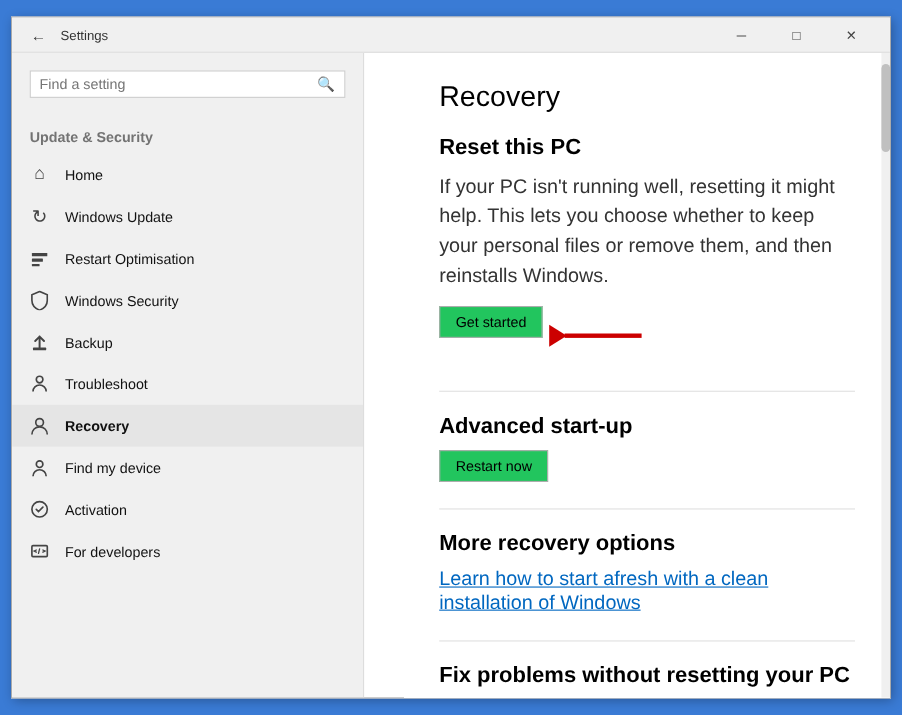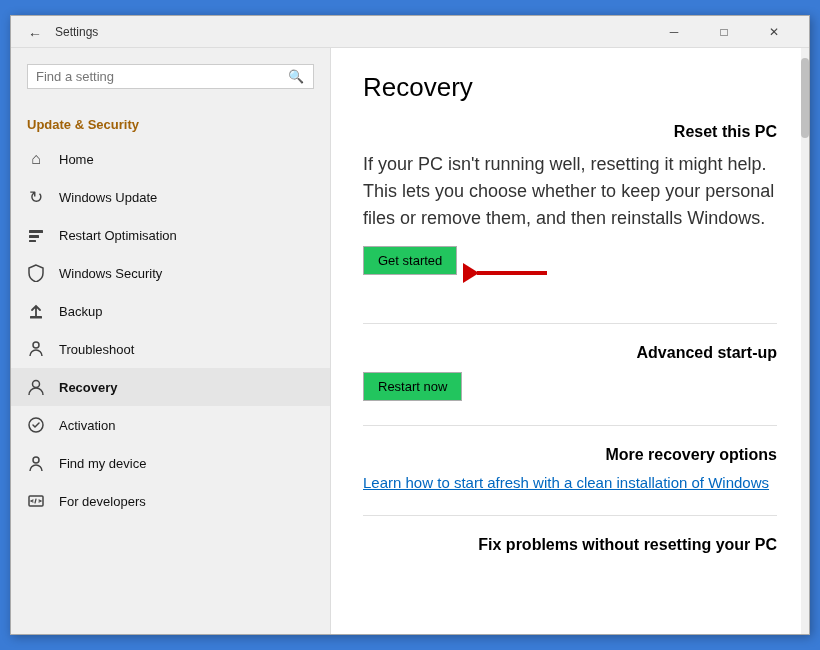--- a/index.html
+++ b/index.html
@@ -58,20 +58,21 @@
       align-items: center;
       justify-content: center;
       font-size: 12px;
       cursor: pointer;
       color: #444;
     }
     .content-area {
       display: flex;
       flex: 1;
       overflow: hidden;
+      gap: 36px;
     }
     
     .sidebar {
       width: 320px;
       background: #f0f0f0;
       flex-shrink: 0;
       display: flex;
       flex-direction: column;
       overflow-y: auto;
       border-right: 1px solid #ddd;
@@ -95,21 +96,21 @@
       background: transparent;
       color: #555;
     }
     .search-icon-span {
       color: #666;
       font-size: 13px;
     }
     .sidebar-section-title {
       font-size: 13px;
       font-weight: 700;
-      color: #a16207;
+      color: #737373;
       padding: 8px 16px 8px 16px;
     }
     .sidebar-item {
       display: flex;
       align-items: center;
       padding: 10px 16px;
       cursor: pointer;
       font-size: 13px;
       color: #111;
       gap: 14px;
@@ -136,25 +137,24 @@
       padding: 24px 32px;
       position: relative;
     }
     .page-title {
       font-size: 26px;
       font-weight: 300;
       color: #000;
       margin-bottom: 20px;
     }
     .section-title {
-      font-size: 16px;
+      font-size: 20px;
       font-weight: 600;
       color: #000;
       margin-bottom: 10px;
-      text-align: right;
     }
     .section-desc {
       font-size: 18px;
       color: #333;
       line-height: 1.5;
       margin-bottom: 14px;
     }
     .action-btn {
       display: inline-block;
       padding: 6px 14px;
@@ -164,21 +164,21 @@
       color: #000;
       cursor: pointer;
       margin-bottom: 24px;
     }
     .section-divider {
       border: none;
       border-top: 1px solid #e0e0e0;
       margin-bottom: 20px;
     }
     .link-text {
-      font-size: 15px;
+      font-size: 18px;
       color: #0067c0;
       text-decoration: underline;
       cursor: pointer;
       margin-bottom: 24px;
       display: block;
     }
     .get-started-wrapper {
       position: relative;
       display: inline-block;
       margin-bottom: 24px;
@@ -309,35 +309,35 @@
             <path d="M2 17c0-3.9 3.1-7 7-7s7 3.1 7 7" stroke="#444" stroke-width="1.5" fill="none"></path>
           </svg>
         </span>
         <span>Recovery</span>
 
       </div>
 
       <div class="sidebar-item">
         <span class="sidebar-item-icon">
           <svg width="18" height="18" viewBox="0 0 18 18" fill="none">
+            <circle cx="9" cy="6" r="3" stroke="#444" stroke-width="1.5" fill="none"></circle>
+            <path d="M3 17c0-3.3 2.7-6 6-6s6 2.7 6 6" stroke="#444" stroke-width="1.5" fill="none"></path>
+          </svg>
+        </span>
+        <span>Find my device</span>
+      </div>
+
+      <div class="sidebar-item">
+        <span class="sidebar-item-icon">
+          <svg width="18" height="18" viewBox="0 0 18 18" fill="none">
             <circle cx="9" cy="9" r="7" stroke="#444" stroke-width="1.5" fill="none"></circle>
             <path d="M6 9l2 2 4-4" stroke="#444" stroke-width="1.5" stroke-linecap="round"></path>
           </svg>
         </span>
         <span>Activation</span>
-      </div>
-
-      <div class="sidebar-item">
-        <span class="sidebar-item-icon">
-          <svg width="18" height="18" viewBox="0 0 18 18" fill="none">
-            <circle cx="9" cy="6" r="3" stroke="#444" stroke-width="1.5" fill="none"></circle>
-            <path d="M3 17c0-3.3 2.7-6 6-6s6 2.7 6 6" stroke="#444" stroke-width="1.5" fill="none"></path>
-          </svg>
-        </span>
-        <span>Find my device</span>
       </div>
 
       <div class="sidebar-item">
         <span class="sidebar-item-icon">
           <svg width="18" height="18" viewBox="0 0 18 18" fill="none">
             <rect x="2" y="4" width="14" height="10" rx="1" stroke="#444" stroke-width="1.5" fill="none"></rect>
             <path d="M6 8l-2 1 2 1M12 8l2 1-2 1M9 7l-1 4" stroke="#444" stroke-width="1.2" stroke-linecap="round"></path>
           </svg>
         </span>
         <span>For developers</span>

